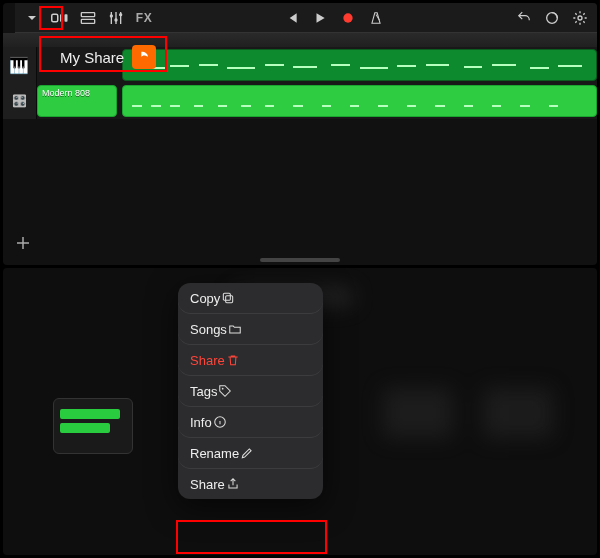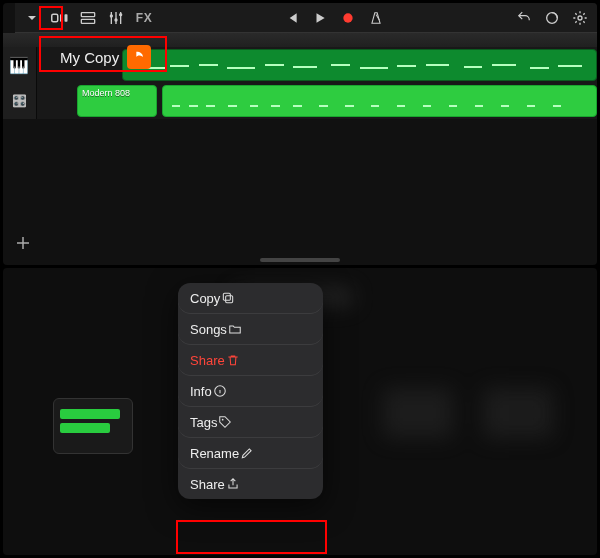--- a/index.html
+++ b/index.html
@@ -11,21 +11,21 @@
   .toolbar { height: 30px; background: #1b1b1b; border-bottom: 1px solid #333; display: flex; align-items: center; padding: 0 6px; gap: 6px; margin-left: 12px; }
   .tb-btn { width: 22px; height: 22px; display: flex; align-items: center; justify-content: center; color: #bbb; cursor: pointer; border-radius: 3px; }
   .tb-sep { flex: 1 1 auto; }
   .ruler { height: 14px; background: linear-gradient(#2a2a2a,#202020); position: relative; overflow: hidden; font-size: 7px; color: rgba(255,255,255,.35); }
 
   .track { display: flex; height: 36px; }
   .track-head { width: 34px; background: #1e1e1e; border-right: 1px solid #0a0a0a; display: flex; align-items: center; justify-content: center; font-size: 16px; }
   .track-body { flex: 1; position: relative; background: #181818; }
   .region { position: absolute; top: 2px; bottom: 2px; border-radius: 4px; }
   .region.green-dark { background: #0d8a2e; border: 1px solid #0a5c1f; }
-  .region.green { background: #2ecc40; border: 1px solid #19a52f; margin-left: 40px; }
+  .region.green { background: #2ecc40; border: 1px solid #19a52f; }
   .notes { position: absolute; inset: 0; }
   .notes .n { position: absolute; height: 2px; background: #b6ffbf; }
   .track-label { position: absolute; left: 4px; top: 2px; font-size: 9px; color: #fff; text-shadow: 0 1px 0 rgba(0,0,0,.5); }
 
   .plus { position: absolute; left: 8px; bottom: 10px; width: 24px; height: 24px; display:flex;align-items:center;justify-content:center; color:#888; cursor:pointer; }
   .handle { position:absolute; bottom:3px; left:50%; transform:translateX(-50%); width:80px; height:4px; background:#444; border-radius:2px; }
 
   
   .redbox { position:absolute; border:2px solid #ff0000; pointer-events:none; }
 
@@ -187,21 +187,21 @@
   </div>
 
   <div class="plus">
     <svg width="18" height="18" viewBox="0 0 24 24">
         <path d="M12 4v16M4 12h16" stroke="#aaa" stroke-width="2"></path>
       </svg>
   </div>
   <div class="handle"></div>
 
   <div class="mysongs">
-    <span>My Copy</span>
+    <span>My Share</span>
     <span class="gb-icon">
       <svg width="16" height="16" viewBox="0 0 24 24">
           <path d="M8 4c6 0 10 3 10 8-4-3-8-3-10 0V4z" fill="#fff"></path>
         </svg>
     </span>
   </div>
 
   <div class="redbox" style="left:36px; top:3px; width:24px; height:24px;"></div>
   <div class="redbox" style="left:36px; top:33px; width:128px; height:36px;"></div>
 </div>
@@ -239,38 +239,38 @@
     </div>
     <div class="menu-item danger">
       <span>Share</span>
       <span class="mi-icon">
         <svg width="14" height="14" viewBox="0 0 24 24">
             <path d="M4 7h16M9 7V5h6v2M7 7l1 13h8l1-13" fill="none" stroke="#ff453a" stroke-width="1.8"></path>
           </svg>
       </span>
     </div>
     <div class="menu-item">
+      <span>Tags</span>
+      <span class="mi-icon">
+        <svg width="14" height="14" viewBox="0 0 24 24">
+            <path d="M3 12V3h9l9 9-9 9z" fill="none" stroke="#ddd" stroke-width="1.8"></path>
+            <circle cx="8" cy="8" r="1.5" fill="#ddd"></circle>
+          </svg>
+      </span>
+    </div>
+    <div class="menu-item">
       <span>Info</span>
       <span class="mi-icon">
         <svg width="14" height="14" viewBox="0 0 24 24">
             <circle cx="12" cy="12" r="9" fill="none" stroke="#ddd" stroke-width="1.8"></circle>
             <path d="M12 8h.01M11 11h1v5" stroke="#ddd" stroke-width="1.8" fill="none"></path>
           </svg>
       </span>
     </div>
     <div class="menu-item">
-      <span>Tags</span>
-      <span class="mi-icon">
-        <svg width="14" height="14" viewBox="0 0 24 24">
-            <path d="M3 12V3h9l9 9-9 9z" fill="none" stroke="#ddd" stroke-width="1.8"></path>
-            <circle cx="8" cy="8" r="1.5" fill="#ddd"></circle>
-          </svg>
-      </span>
-    </div>
-    <div class="menu-item">
       <span>Rename</span>
       <span class="mi-icon">
         <svg width="14" height="14" viewBox="0 0 24 24">
             <path d="M4 20l4-1 11-11-3-3L5 16z" fill="none" stroke="#ddd" stroke-width="1.8"></path>
           </svg>
       </span>
     </div>
     <div class="menu-item">
       <span>Share</span>
       <span class="mi-icon">

